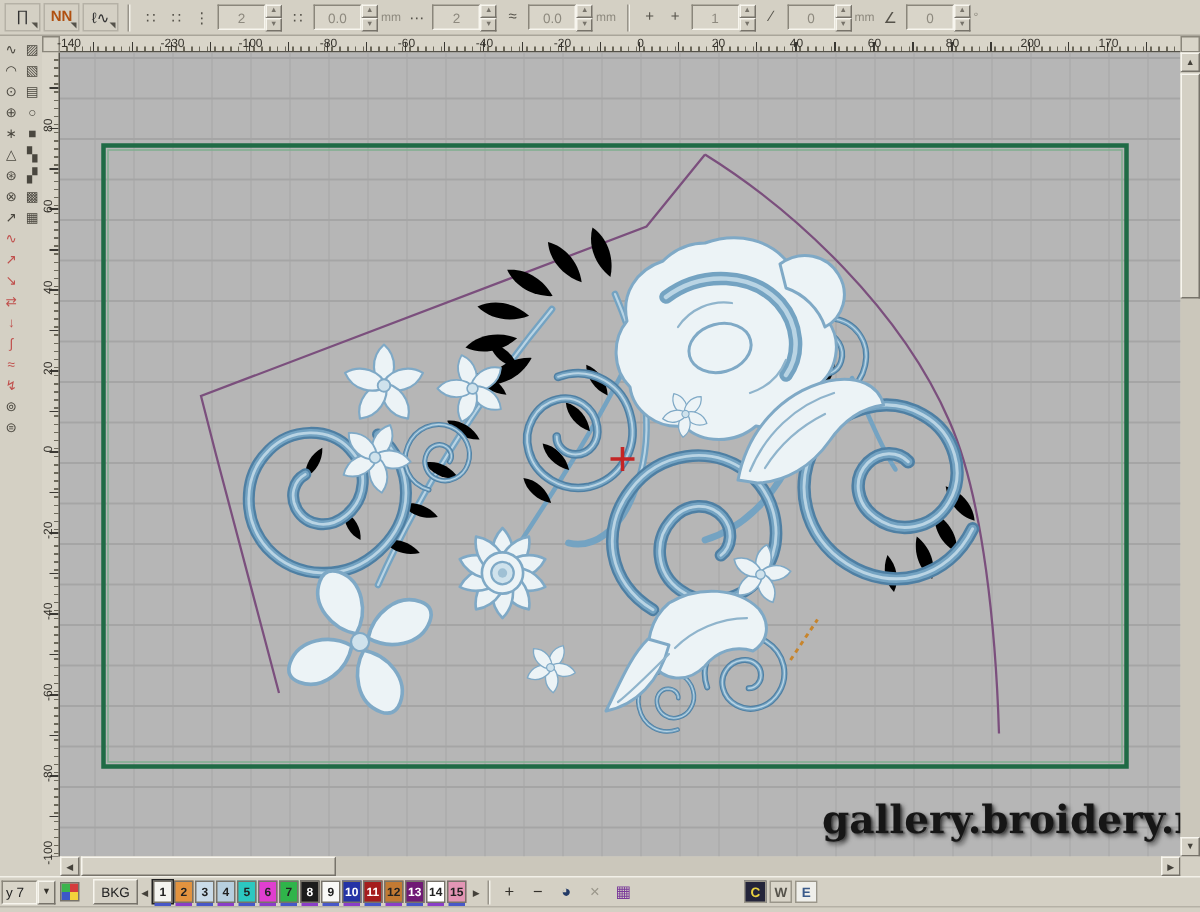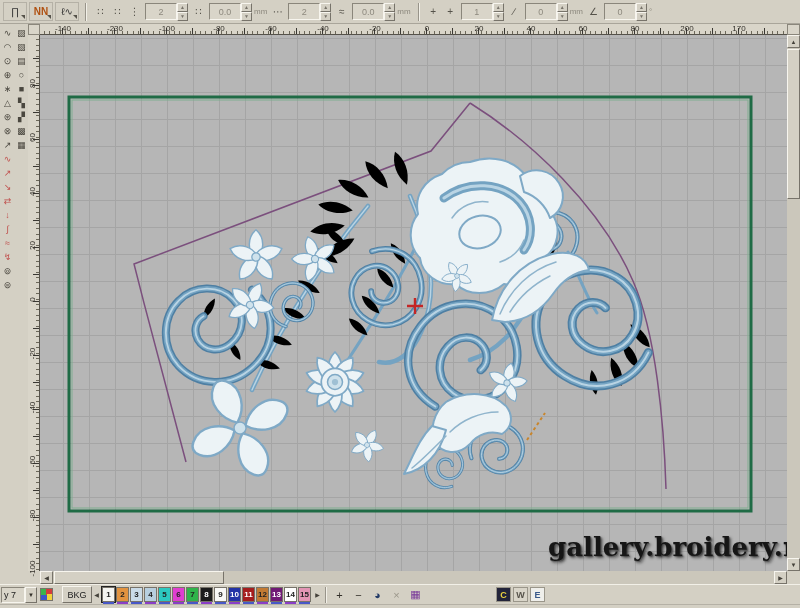--- a/index.html
+++ b/index.html
@@ -235,21 +235,21 @@
         <div class="lt-cell red">↯</div>
       </div>
     <div id="lt-rounds">
         <div class="lt-cell">⊚</div>
         <div class="lt-cell">⊜</div>
       </div>
   </div>
 
   <div id="ruler-corner"></div>
   <div id="ruler-top">
-      <span style="left: 23px;">-140</span>
+      <span style="left: 6px;">-140</span>
       <span style="left: 75px;">-230</span>
       <span style="left: 127px;">-100</span>
       <span style="left: 179px;">-80</span>
       <span style="left: 231px;">-60</span>
       <span style="left: 283px;">-40</span>
       <span style="left: 335px;">-20</span>
       <span style="left: 387px;">0</span>
       <span style="left: 439px;">20</span>
       <span style="left: 491px;">40</span>
       <span style="left: 543px;">60</span>

